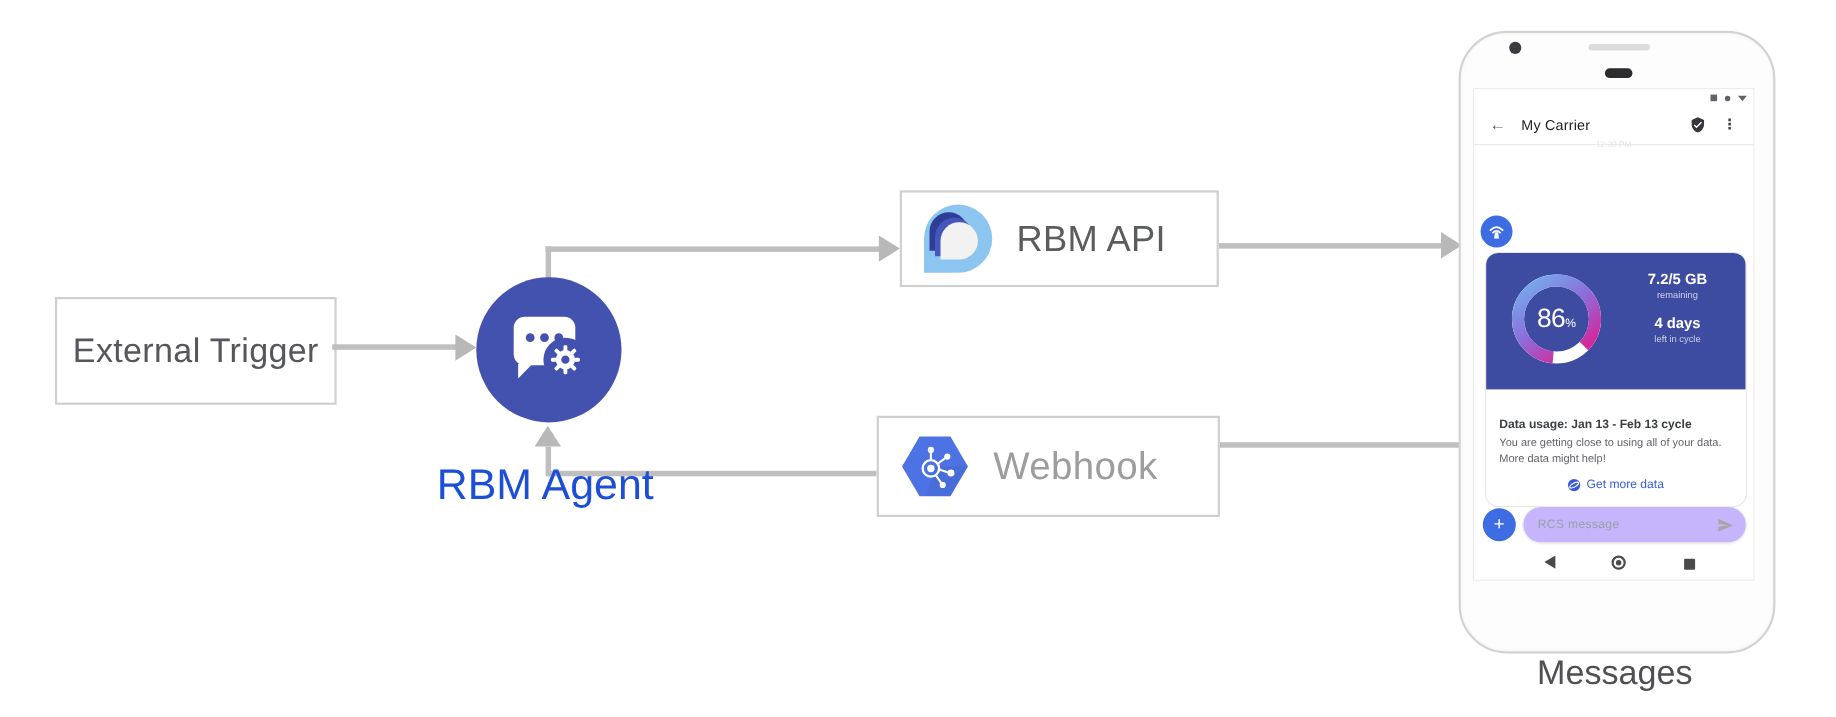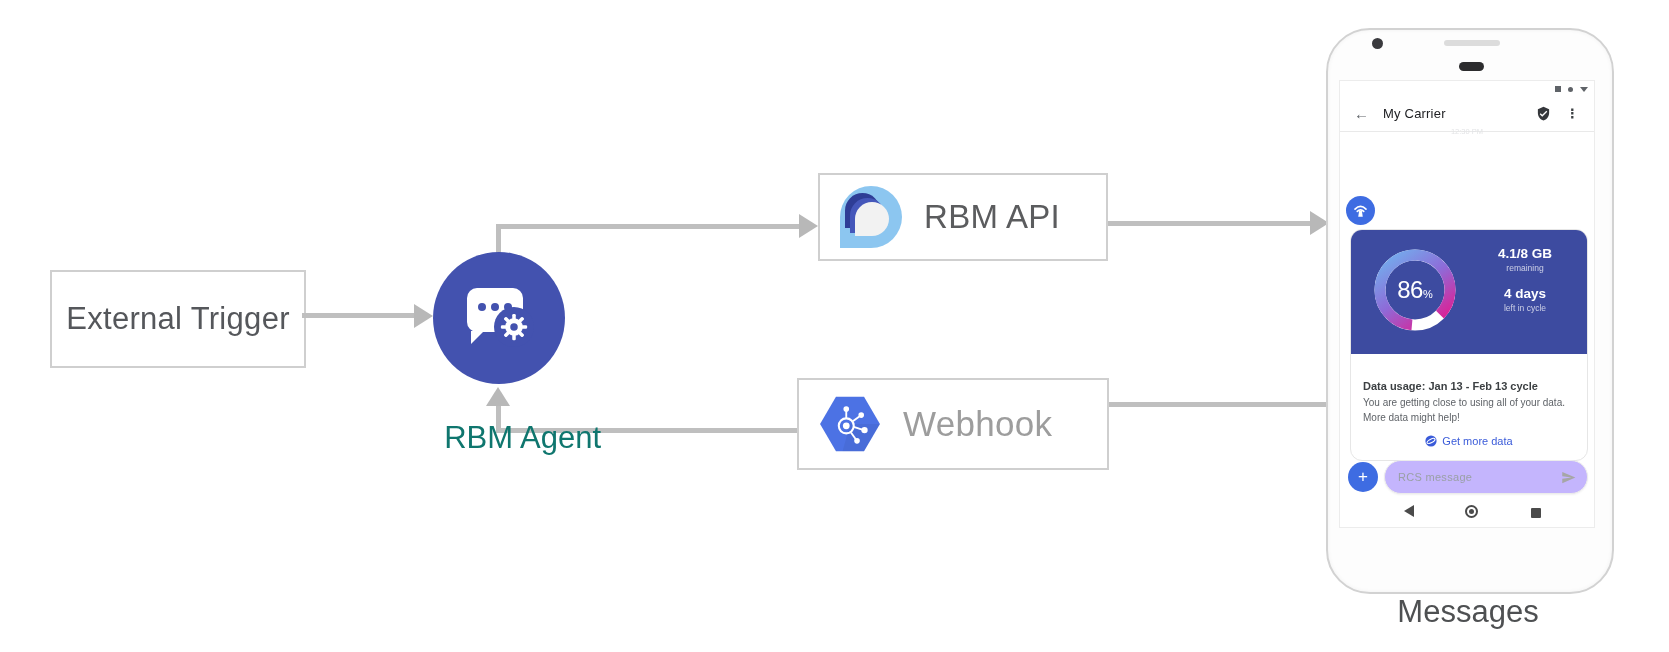--- a/index.html
+++ b/index.html
@@ -17,21 +17,21 @@
 
   #ext-box{left:50px;top:270px;width:252px;height:94px;justify-content:center;}
   #ext-box .dlabel{font-size:31px;}
 
   #agent-circle{position:absolute;left:433px;top:252px;width:132px;height:132px;border-radius:50%;background:#4352AF;}
   #agent-bubble{position:absolute;left:34px;top:36px;width:56px;height:44px;background:#fff;border-radius:10px;}
   #agent-tail{position:absolute;left:38px;top:79px;width:0;height:0;border-top:13px solid #fff;border-right:13px solid transparent;}
   .agent-dot{position:absolute;top:15px;width:8px;height:8px;border-radius:50%;background:#4352AF;}
   #gear-back{position:absolute;left:61px;top:55px;width:40px;height:40px;border-radius:50%;background:#4352AF;}
   #gear-svg{position:absolute;left:66px;top:60px;}
-  #agent-label{position:absolute;left:397px;top:420px;width:204px;text-align:right;font-size:31px;font-weight:300;color:#0f766e;}
+  #agent-label{position:absolute;left:397px;top:420px;width:204px;text-align:left;font-size:39px;font-weight:300;color:#1d4ed8;}
 
   #api-box{left:818px;top:173px;width:266px;height:84px;padding-left:20px;gap:22px;}
   #api-box .dlabel{font-size:33px;color:#5b5c5e;}
   #api-logo{position:relative;width:62px;height:62px;flex:0 0 62px;}
   #api-logo div{position:absolute;border-radius:50% 50% 50% 0;}
   .tl-outer{left:0;top:0;width:62px;height:62px;background:#8CC6F0;}
   .tl-d1{left:5px;top:7px;width:35px;height:35px;background:#2E3D96;}
   .tl-d2{left:10px;top:12px;width:35px;height:35px;background:#4557BA;}
   .tl-w {left:15px;top:16px;width:34px;height:34px;background:#F2F2F2;}
 
@@ -229,21 +229,21 @@
               </defs>
               <circle cx="48" cy="48" r="35" fill="none" stroke="#ffffff" stroke-width="11" pathLength="100"></circle>
               <circle cx="48" cy="48" r="35" fill="none" stroke="url(#gaugeGrad)" stroke-width="11" pathLength="100" stroke-dasharray="86 14" transform="rotate(95 48 48)"></circle>
             </svg>
             <div id="gauge-text">
               <span class="pct">86</span>
               <span class="unit">%</span>
             </div>
           </div>
           <div id="card-right">
-            <div class="cr-big">4.1/8 GB</div>
+            <div class="cr-big">7.2/5 GB</div>
             <div class="cr-sub">remaining</div>
             <div class="cr-gap"></div>
             <div class="cr-big">4 days</div>
             <div class="cr-sub">left in cycle</div>
           </div>
         </div>
         <div id="card-info">
           <div id="card-heading">Data usage: Jan 13 - Feb 13 cycle</div>
           <div id="card-line1" class="card-line">You are getting close to using all of your data.</div>
           <div class="card-line">More data might help!</div>

